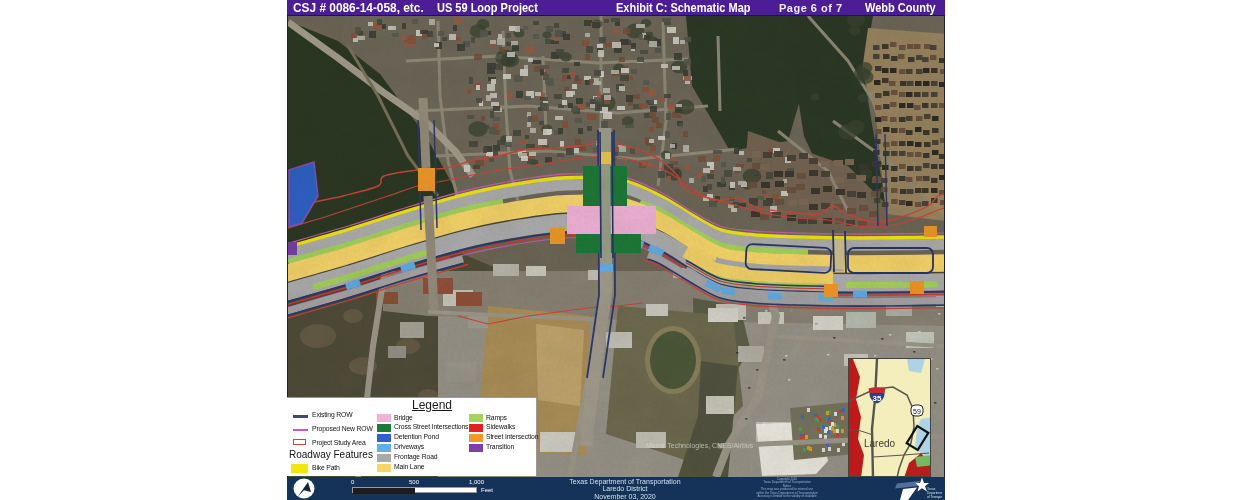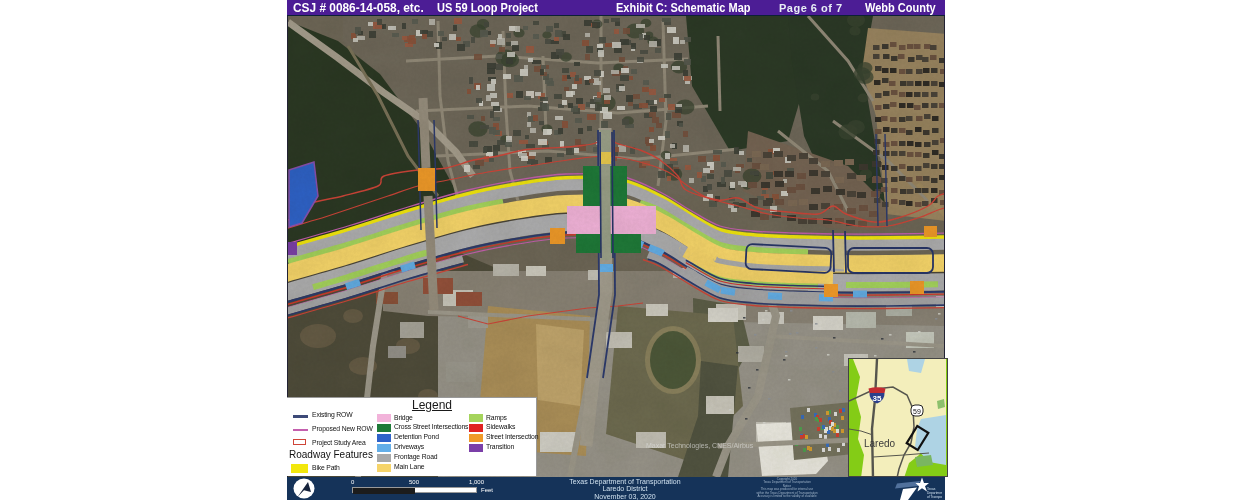--- a/index.html
+++ b/index.html
@@ -1023,21 +1023,21 @@
 <div style="position:absolute;left:182px;top:25.9px;width:14px;height:8px;background:#e02222;"></div>
 <div style="position:absolute;left:199px;top:25.4px;font-size:6.8px;letter-spacing:-0.15px;color:#111;white-space:nowrap;">Sidewalks</div>
 
 <div style="position:absolute;left:182px;top:35.8px;width:14px;height:8px;background:#f09a28;"></div>
 <div style="position:absolute;left:199px;top:35.3px;font-size:6.8px;letter-spacing:-0.15px;color:#111;white-space:nowrap;">Street Intersection</div>
 
 <div style="position:absolute;left:182px;top:45.7px;width:14px;height:8px;background:#7b3fa8;"></div>
 <div style="position:absolute;left:199px;top:45.2px;font-size:6.8px;letter-spacing:-0.15px;color:#111;white-space:nowrap;">Transition</div>
 </div>
 
-<div style="position:absolute;left:561px;top:358px;width:100px;height:119px;border:1px solid #444;background:#84cc16;overflow:hidden;">
+<div style="position:absolute;left:561px;top:358px;width:83px;height:119px;border:1px solid #444;background:#b91c1c;overflow:hidden;">
 <svg width="97" height="119" xmlns="http://www.w3.org/2000/svg">
 
 <path d="M4,0 L97,0 L97,58 L80,62 L76,72 L78,86 L70,96 L60,104 L55,119 L12,119 L15,96 L9,80 L12,58 L7,40 L11,18 Z" fill="#f3eebb"></path>
 
 <path d="M58,0 L76,0 L72,14 L60,12 Z" fill="#aed3e4"></path>
 
 <path d="M72,60 L97,56 L97,106 L80,103 L66,88 L68,70 Z" fill="#aed3e4"></path>
 
 <path d="M66,98 L82,96 L84,106 L68,108 Z" fill="#7ab661"></path>
 <path d="M88,42 L95,40 L96,48 L89,50 Z" fill="#8cc06c"></path>

